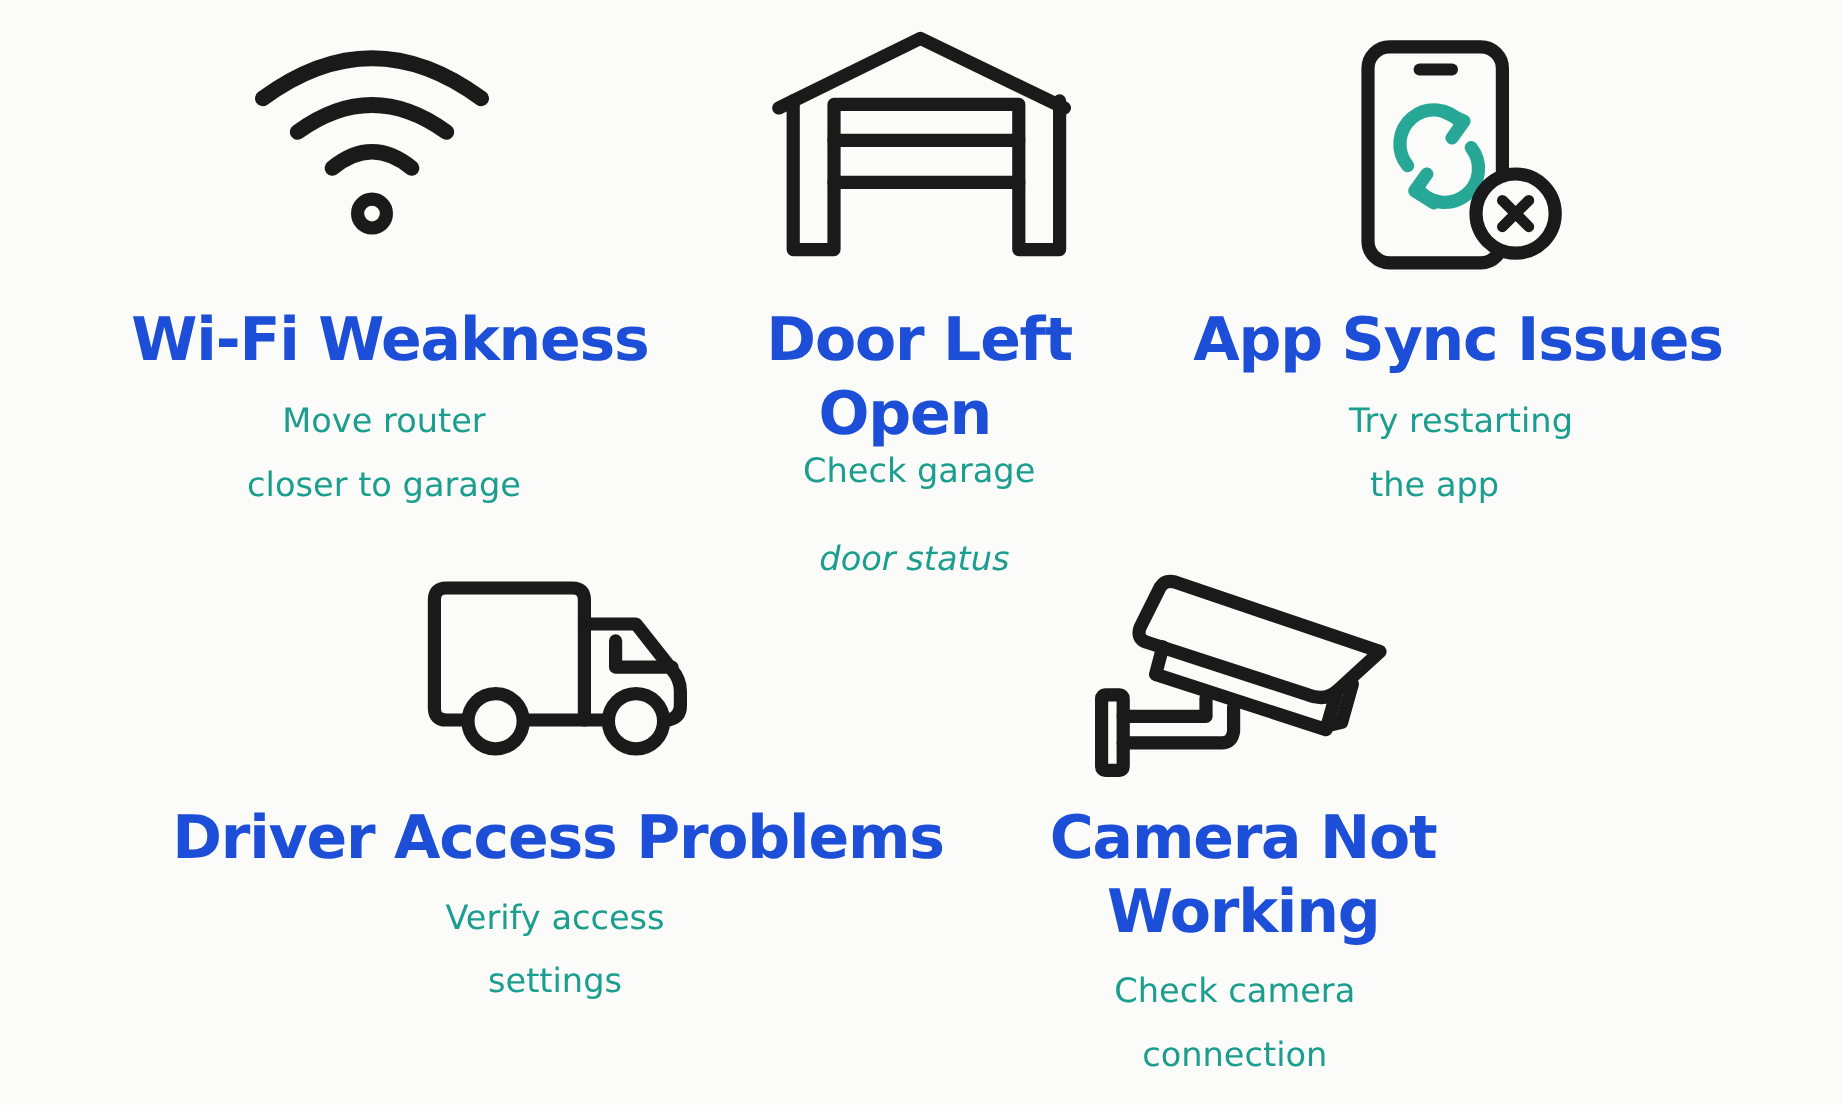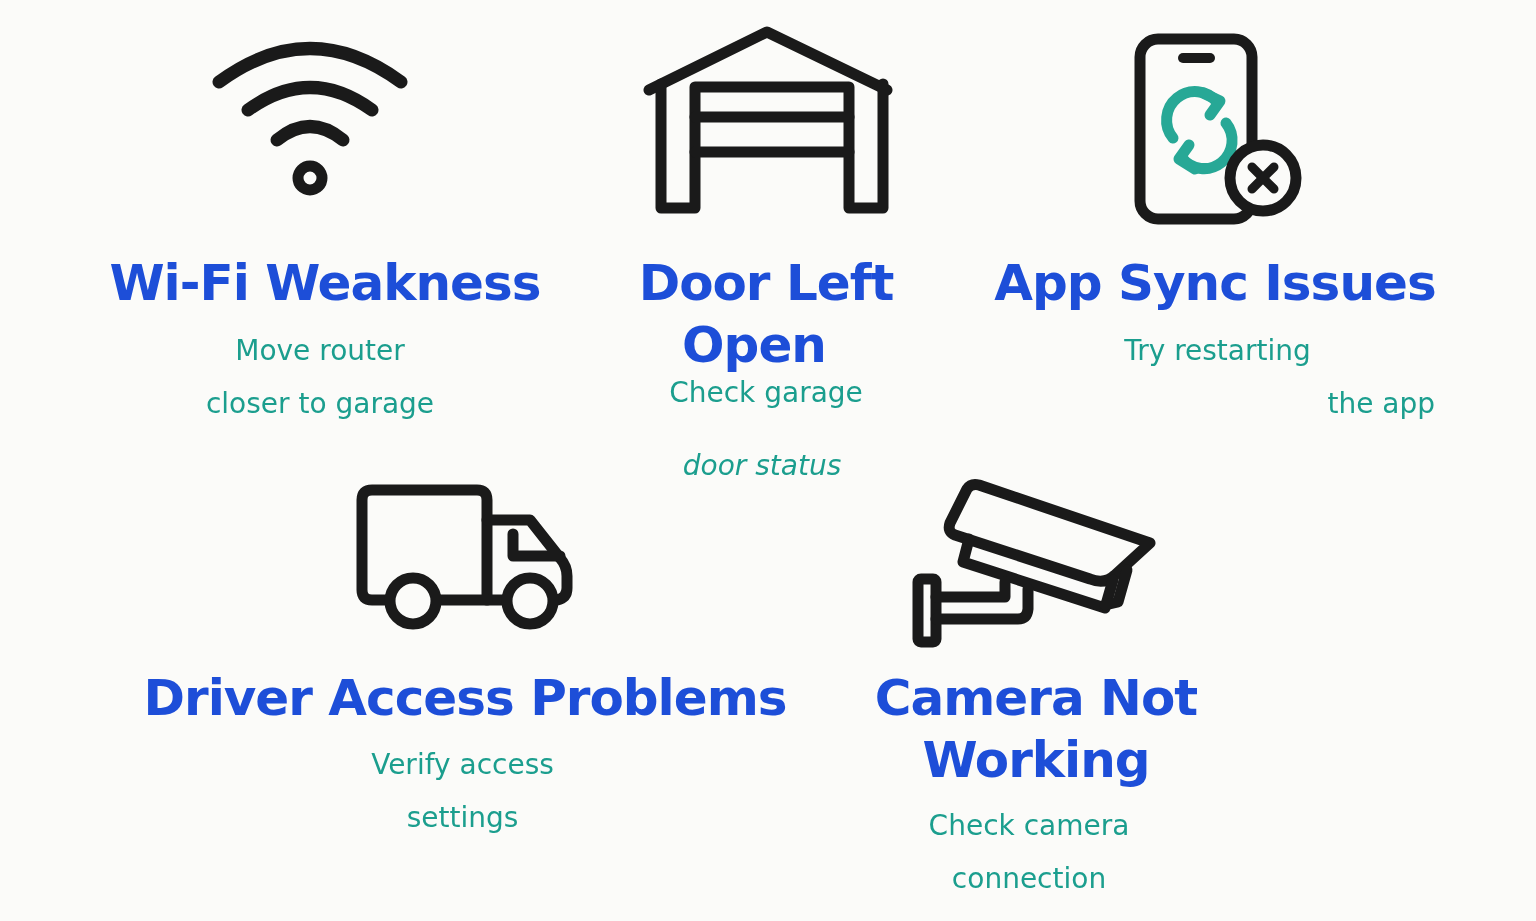--- a/index.html
+++ b/index.html
@@ -74,21 +74,21 @@
     </g>
     <circle cx="138" cy="148" r="33" fill="#fbfbf9" stroke="#1a1a1a" stroke-width="11"></circle>
     <g stroke="#1a1a1a" stroke-width="9" stroke-linecap="round">
       <line x1="127" y1="137" x2="149" y2="159"></line>
       <line x1="149" y1="137" x2="127" y2="159"></line>
     </g>
   </svg>
 </div>
 <div class="title" style="left:990px; width:450px; top:252px;">App Sync Issues</div>
 <div class="sub" style="left:1000px; width:435px; top:324px;">Try restarting</div>
-<div class="sub" style="left:1000px; width:435px; top:377px;text-align:right;">the app</div>
+<div class="sub" style="left:978px; width:435px; top:377px;">the app</div>
 
 <div class="icon" style="left:350px; top:480px;">
   <svg width="230" height="155" viewBox="0 0 230 155">
     <g fill="none" stroke="#1a1a1a" stroke-width="11" stroke-linecap="round" stroke-linejoin="round">
       <path d="M40 120 H22 Q12 120 12 110 V20 Q12 10 22 10 H127 Q137 10 137 20 V120 H160"></path>
       <path d="M137 40 H180 L210 78 Q217 86 217 96 V108 Q217 118 207 120"></path>
       <path d="M163 54 V76 H210"></path>
       <line x1="88" y1="120" x2="137" y2="120"></line>
     </g>
     <circle cx="63" cy="121" r="23" fill="#fbfbf9" stroke="#1a1a1a" stroke-width="11"></circle>

